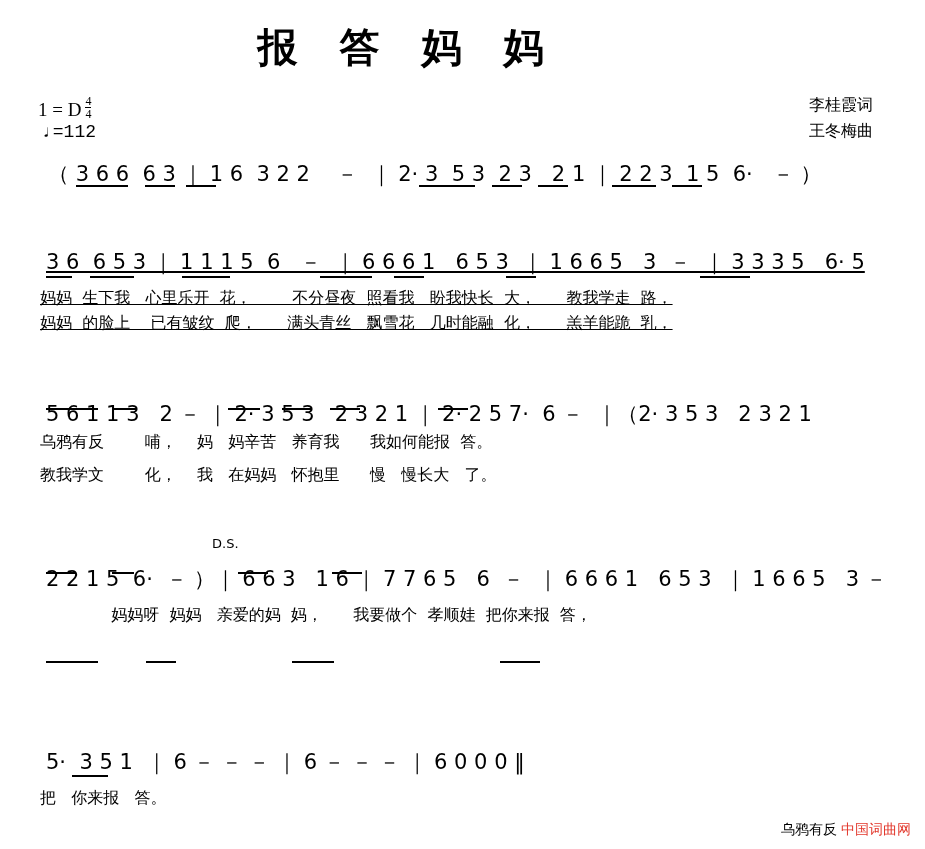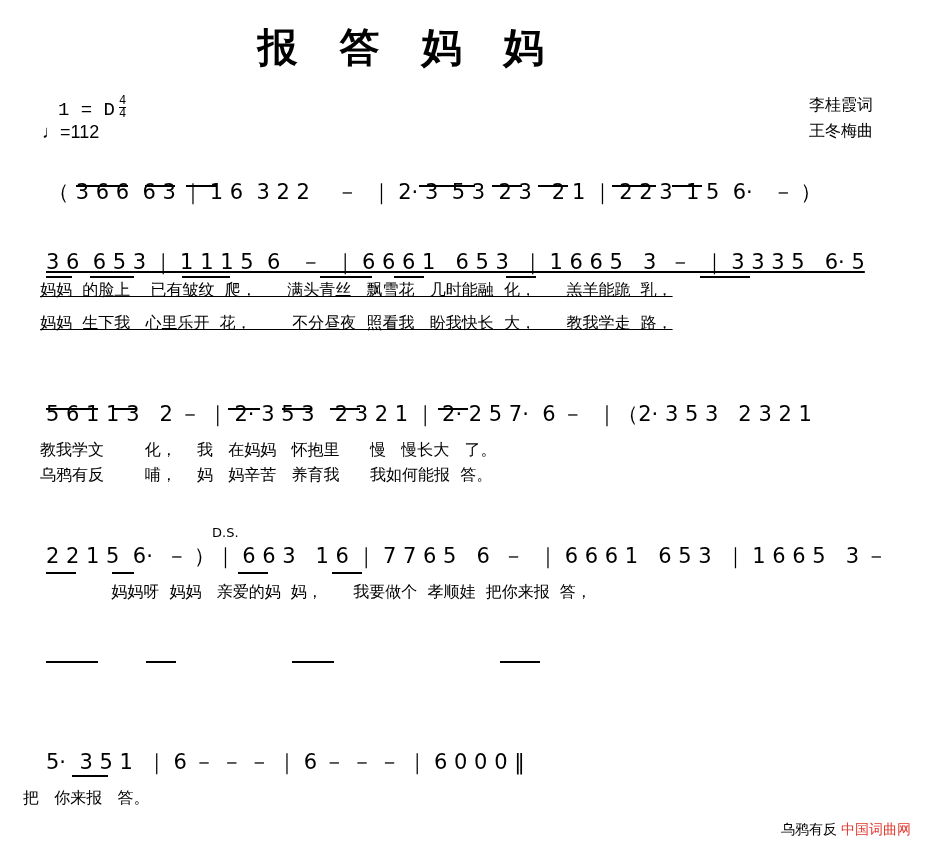--- a/index.html
+++ b/index.html
@@ -16,25 +16,25 @@
   .title{
     position:absolute;top:20px;left:0;width:815px;
     text-align:center;
     font-family:"DejaVu Serif",serif;
     font-weight:bold;
     font-size:40px;
     letter-spacing:14px;
     color:#000;
   }
 
-  .keyinfo{position:absolute;left:58px;top:95px;font-size:19px;font-family:Liberation Mono, monospace;}
+  .keyinfo{position:absolute;left:38px;top:95px;font-size:19px;font-family:Liberation Serif, serif;}
   .keyinfo .frac{display:inline-block;vertical-align:-2px;font-size:12px;line-height:1;text-align:center;margin-left:4px;}
   .keyinfo .frac span{display:block;}
   .tempo{position:absolute;left:42px;top:122px;font-size:17px;font-family:"Liberation Serif",serif;}
-  .tempo .note{font-family:Liberation Sans, sans-serif;font-size:18px;}
+  .tempo .note{font-family:Liberation Mono, monospace;font-size:18px;}
 
   .credits{position:absolute;right:52px;top:92px;text-align:left;font-size:16px;line-height:26px;font-family:"DejaVu Sans",sans-serif;}
 
   
   .row{position:absolute;left:0;width:925px;}
   .notes{
     font-family:"DejaVu Sans",sans-serif;
     font-size:21px;
     color:#000;
     white-space:pre;
@@ -75,46 +75,46 @@
 
   <div class="tempo">
     <span class="note">♩=112</span>
   </div>
 
   <div class="credits">
     <div>李桂霞词</div>
     <div>王冬梅曲</div>
   </div>
 
-  <div class="row" style="top:178px;">
+  <div class="row" style="top:160px;">
     <div class="notes" style="margin-left:48px;">（ 3 6 6  6 3 ｜ 1 6  3 2 2    －  ｜ 2· 3  5 3  2 3   2 1 ｜ 2 2 3  1 5  6·   － ）</div>
   </div>
 
   <div class="row" style="top:248px;text-decoration:underline;">
     <div class="notes" style="margin-left:46px;">3 6  6 5 3 ｜ 1 1 1 5  6   －  ｜ 6 6 6 1   6 5 3  ｜ 1 6 6 5   3  －  ｜ 3 3 3 5   6· 5</div>
+    <div class="lyric" style="margin-left:40px;margin-top:12px;">妈妈  生下我   心里乐开  花，        不分昼夜  照看我   盼我快长  大，      教我学走  路，</div>
     <div class="lyric" style="margin-left:40px;margin-top:4px;">妈妈  的脸上    已有皱纹  爬，      满头青丝   飘雪花   几时能融  化，      羔羊能跪  乳，</div>
-    <div class="lyric" style="margin-left:40px;margin-top:12px;">妈妈  生下我   心里乐开  花，        不分昼夜  照看我   盼我快长  大，      教我学走  路，</div>
   </div>
 
   <div class="row" style="top:400px;">
     <div class="notes" style="margin-left:46px;">5 6 1 1 3   2 － ｜ 2· 3 5 3   2 3 2 1 ｜ 2· 2 5 7·  6 －  ｜（2· 3 5 3   2 3 2 1</div>
+    <div class="lyric" style="margin-left:40px;margin-top:4px;">乌鸦有反        哺，    妈   妈辛苦   养育我      我如何能报  答。</div>
     <div class="lyric" style="margin-left:40px;margin-top:12px;">教我学文        化，    我   在妈妈   怀抱里      慢   慢长大   了。</div>
-    <div class="lyric" style="margin-left:40px;margin-top:4px;">乌鸦有反        哺，    妈   妈辛苦   养育我      我如何能报  答。</div>
   </div>
 
-  <div class="row" style="top:525px;">
+  <div class="row" style="top:536px;">
     <div class="marker" style="margin-left:212px;">D.S.</div>
-    <div class="notes" style="margin-left:46px;margin-top:2px;">2 2 1 5  6·  － ）｜ 6 6 3   1 6 ｜ 7 7 6 5   6  －  ｜ 6 6 6 1   6 5 3  ｜ 1 6 6 5   3 －</div>
+    <div class="notes" style="margin-left:46px;margin-top:14px;">2 2 1 5  6·  － ）｜ 6 6 3   1 6 ｜ 7 7 6 5   6  －  ｜ 6 6 6 1   6 5 3  ｜ 1 6 6 5   3 －</div>
     <div class="lyric" style="margin-left:40px;margin-top:12px;">              妈妈呀  妈妈   亲爱的妈  妈，      我要做个  孝顺娃  把你来报  答，</div>
   </div>
 
 
   <div class="row" style="top:748px;">
     <div class="notes" style="margin-left:46px;">5·  3 5 1  ｜ 6 － － － ｜ 6 － － － ｜ 6 0 0 0 ‖</div>
-    <div class="lyric" style="margin-left:23px;margin-top:12px;">把   你来报   答。</div>
+    <div class="lyric" style="margin-left:40px;margin-top:12px;">把   你来报   答。</div>
   </div>
 
   <div class="ul" style="left:76px;top:185px;width:52px;"></div>
   <div class="ul" style="left:145px;top:185px;width:30px;"></div>
   <div class="ul" style="left:186px;top:185px;width:30px;"></div>
   <div class="ul" style="left:419px;top:185px;width:56px;"></div>
   <div class="ul" style="left:492px;top:185px;width:30px;"></div>
   <div class="ul" style="left:538px;top:185px;width:30px;"></div>
   <div class="ul" style="left:612px;top:185px;width:44px;"></div>
   <div class="ul" style="left:672px;top:185px;width:30px;"></div>

